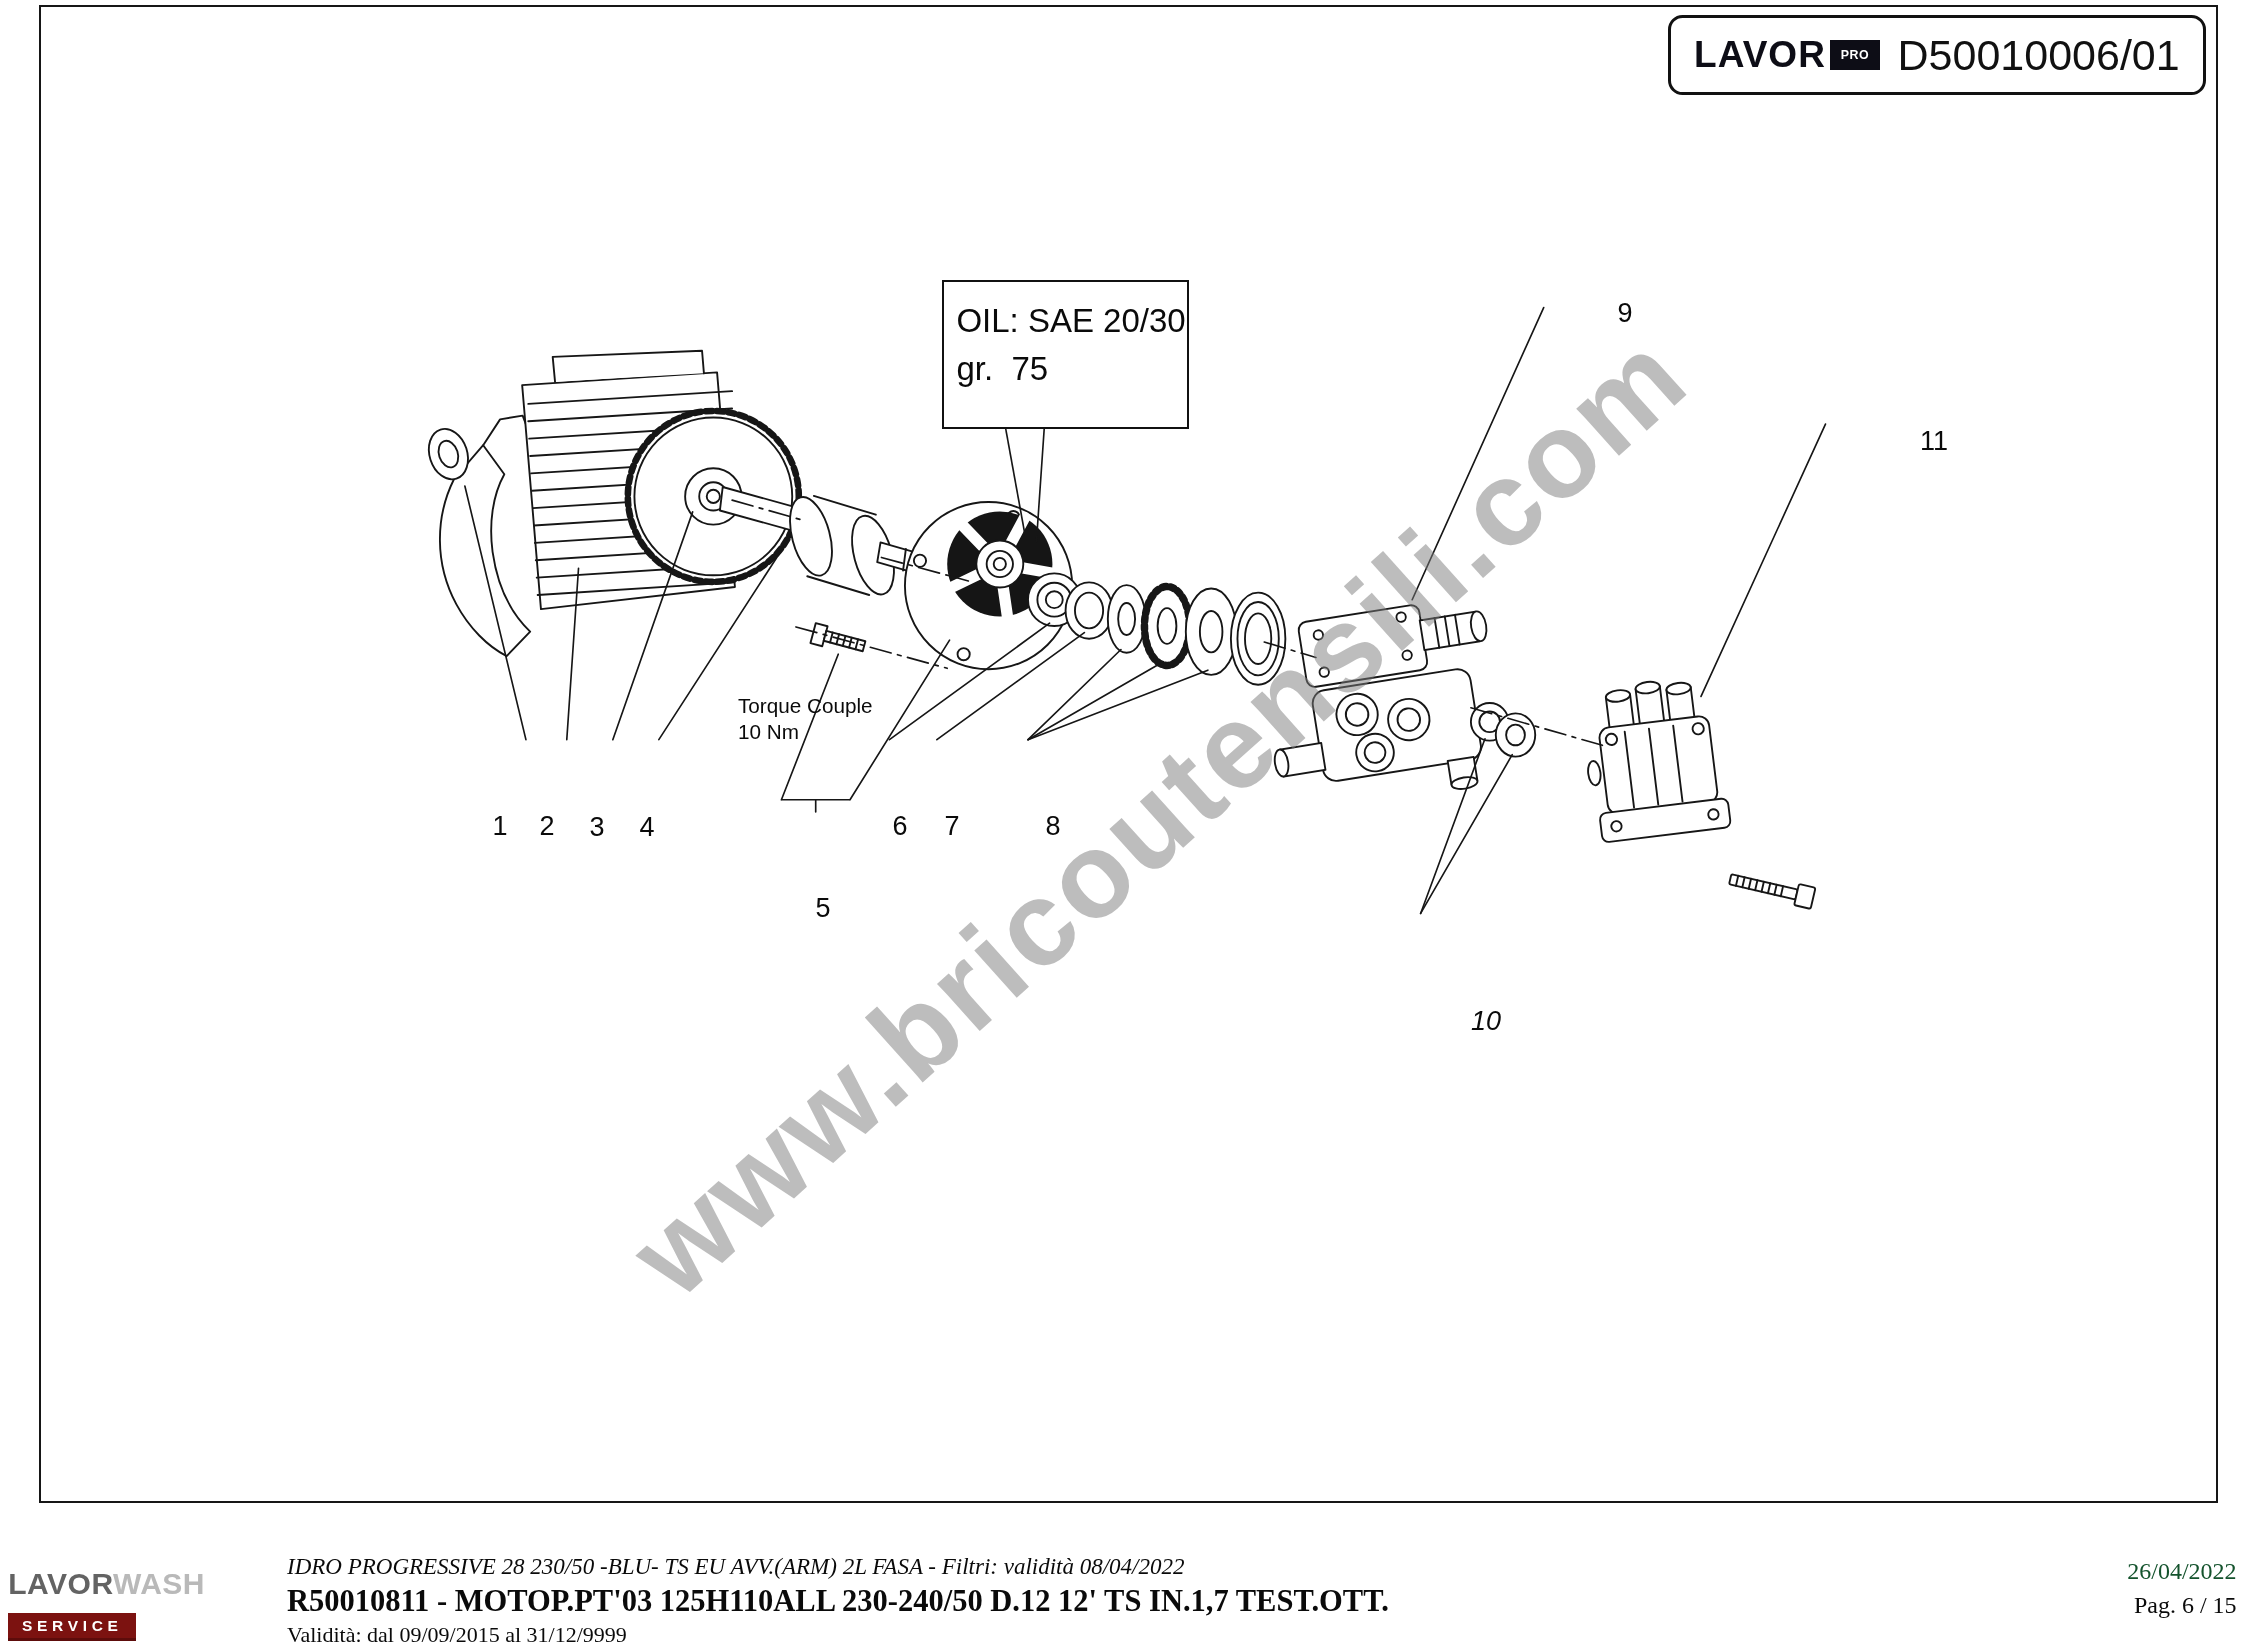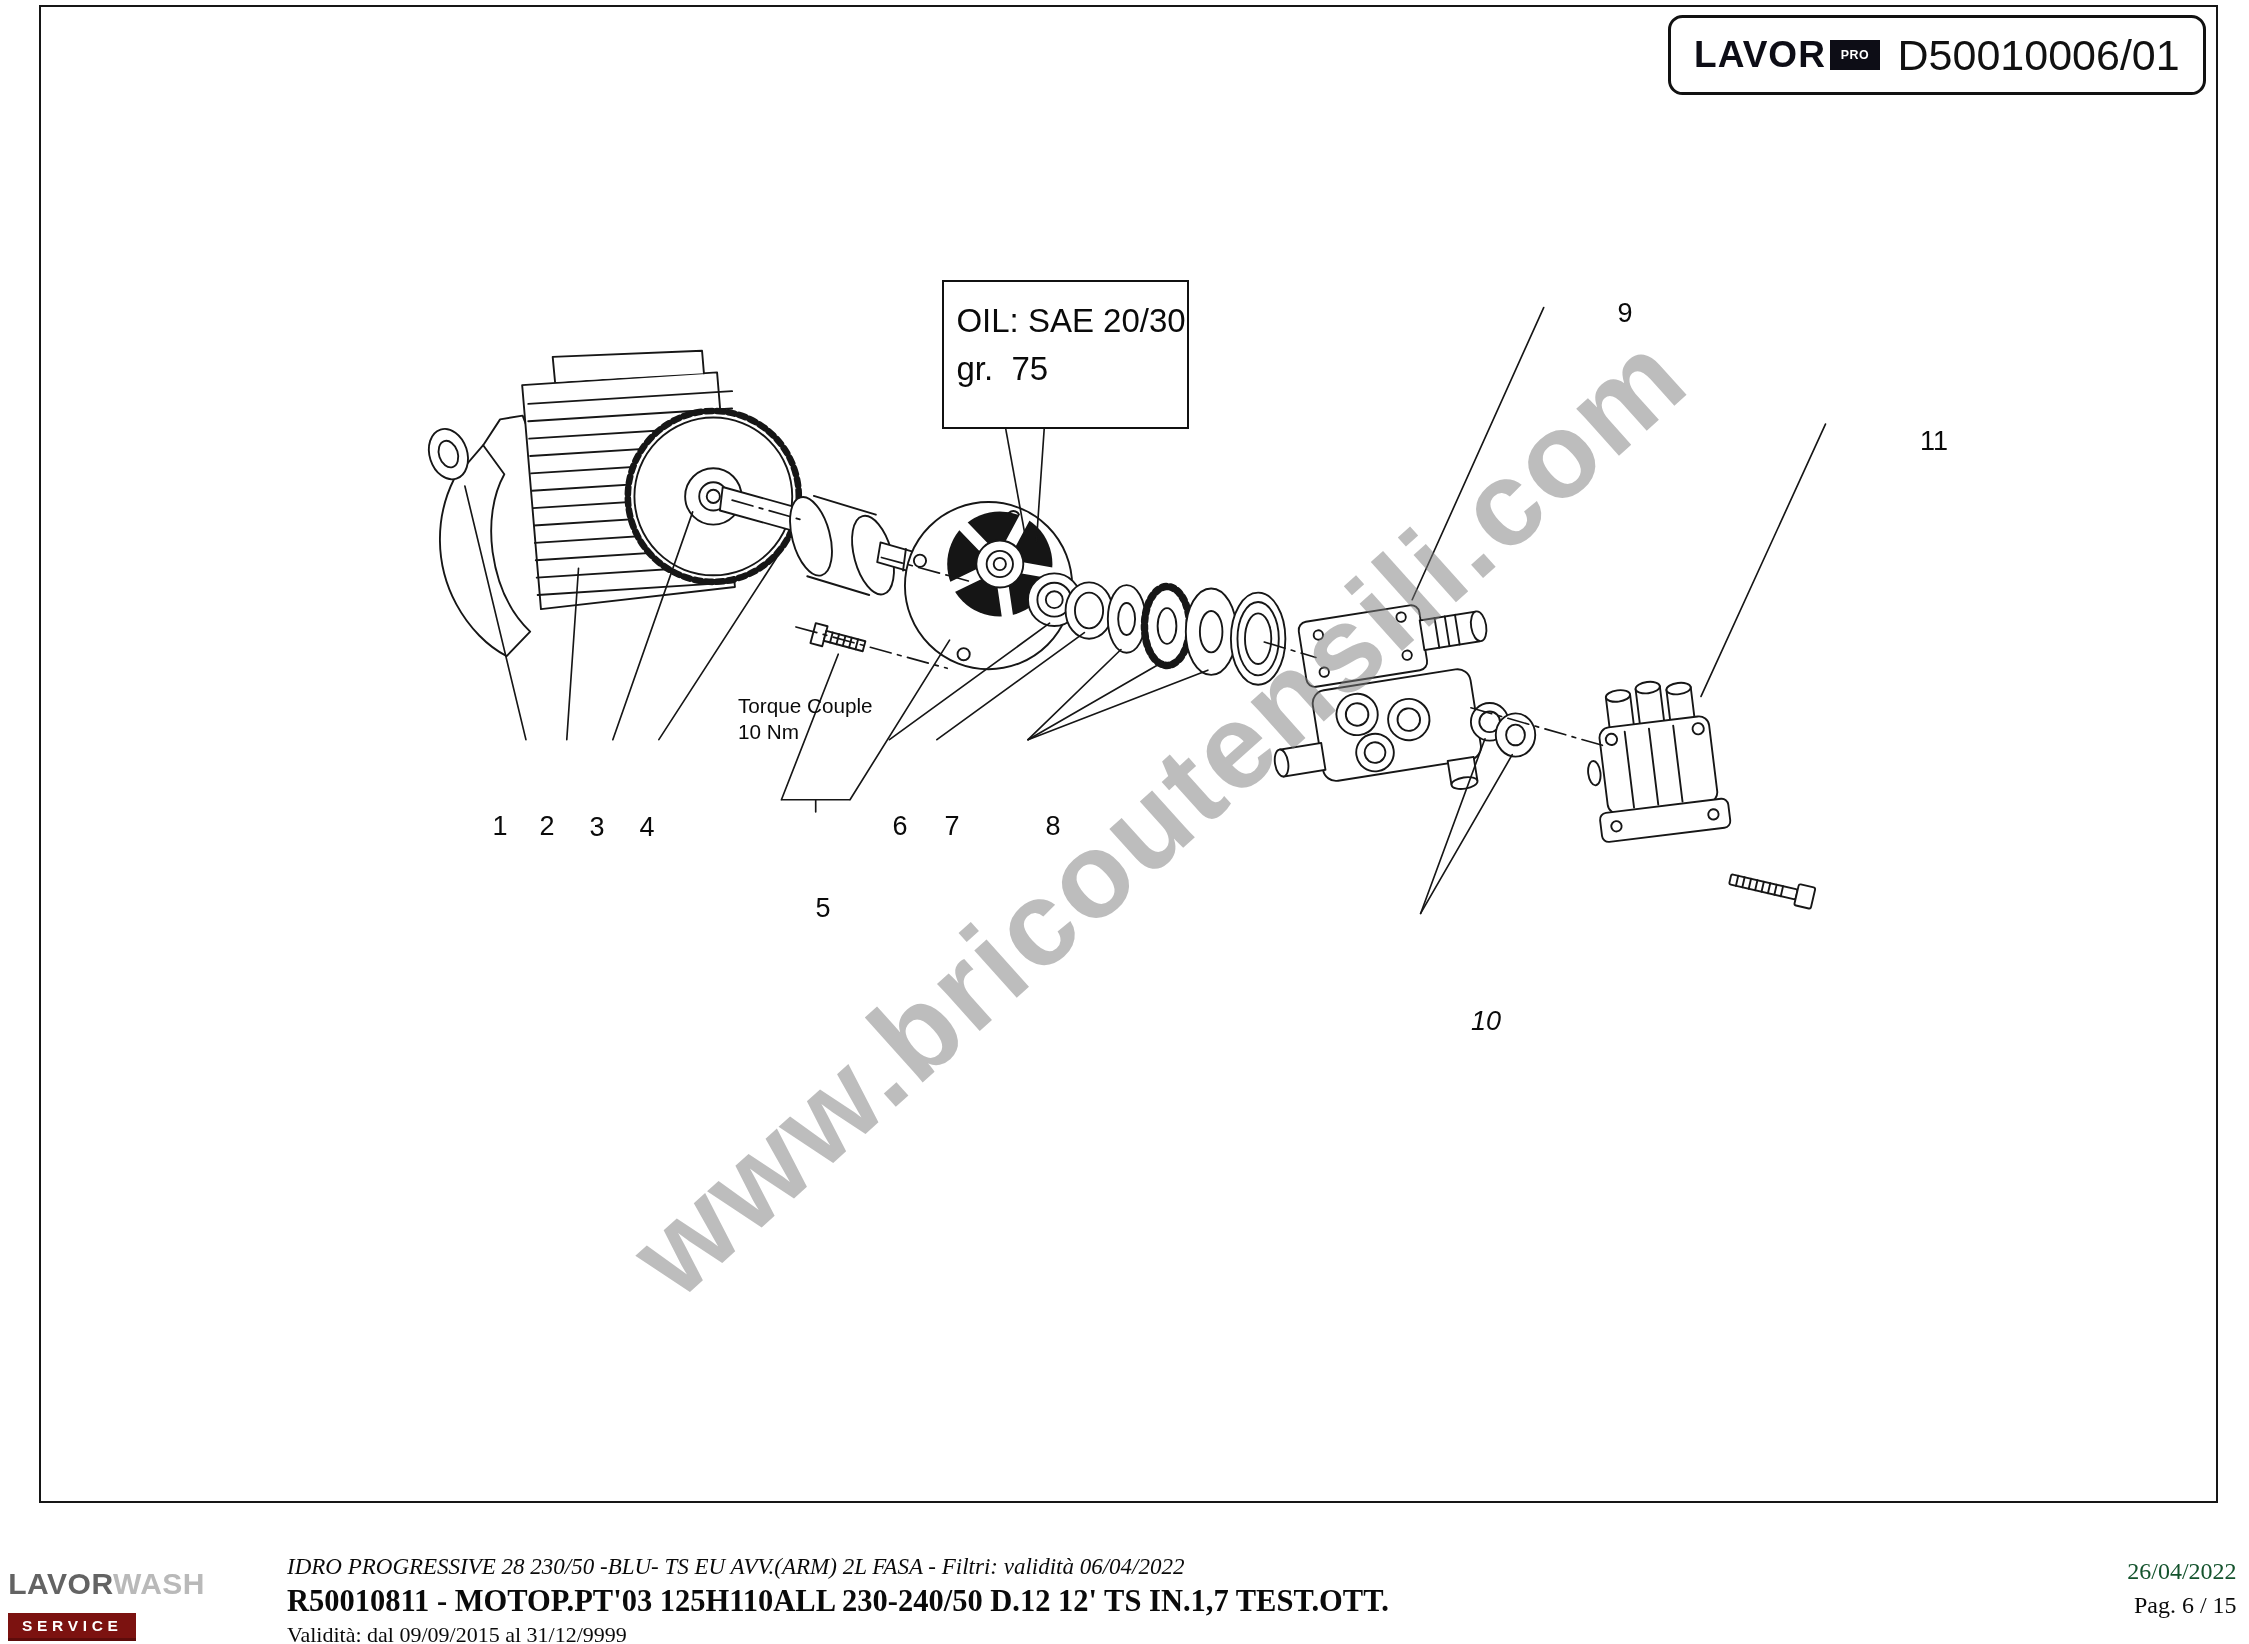--- a/index.html
+++ b/index.html
@@ -272,20 +272,20 @@
 
   </div>
 
   <div class="footer-logo">
     <div class="logo-words">
       <span>LAVOR</span><span class="logo-wash">WASH</span>
     </div>
     <div class="service-bar">SERVICE</div>
   </div>
 
-  <div class="footer-desc">IDRO PROGRESSIVE 28 230/50 -BLU- TS EU AVV.(ARM) 2L FASA - Filtri: validità 06/04/2022</div>
+  <div class="footer-desc">IDRO PROGRESSIVE 28 230/50 -BLU- TS EU AVV.(ARM) 2L FASA - Filtri: validità 08/04/2022</div>
   <div class="footer-title">R50010811 - MOTOP.PT'03 125H110ALL 230-240/50 D.12 12' TS IN.1,7 TEST.OTT.</div>
   <div class="footer-validity">Validità: dal 09/09/2015 al 31/12/9999</div>
   <div class="footer-date">26/04/2022</div>
   <div class="footer-page">Pag. 6 / 15</div>
 
 </div>
 
 
 </body></html>

